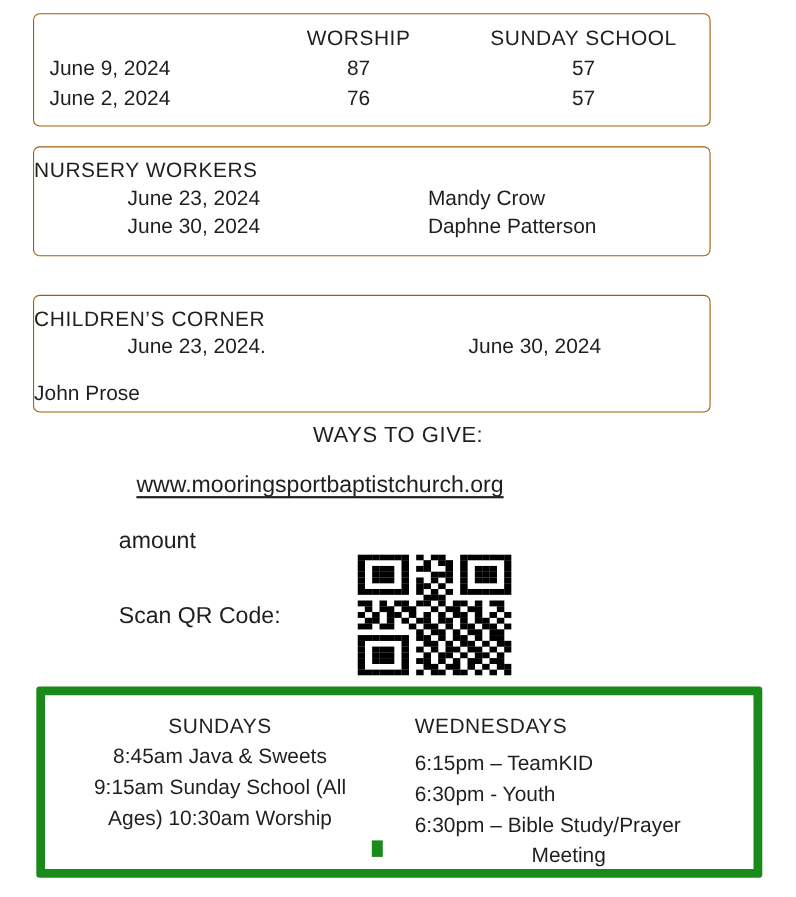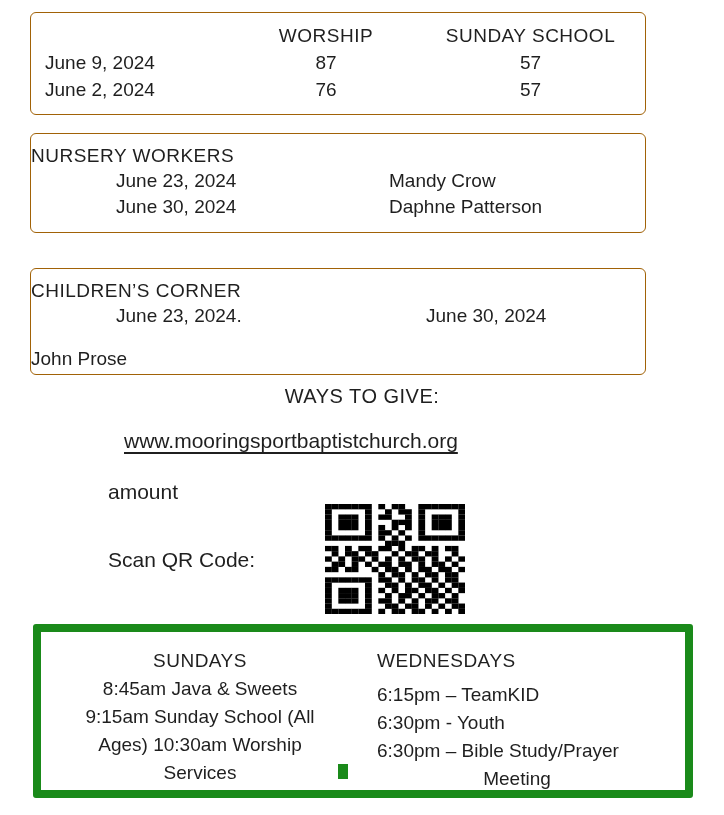--- a/index.html
+++ b/index.html
@@ -428,21 +428,20 @@
         <rect x="20" y="20" width="1.02" height="1.02" fill="#000000"></rect>
       </svg>
     </div>
 
   <div class="green-box" id="green-box" style="border-color: rgb(26, 138, 26);">
     <div class="sched-col col-sundays">
       <div class="line sched-head">SUNDAYS</div>
       <div class="line">8:45am Java &amp; Sweets</div>
       <div class="line">9:15am Sunday School (All</div>
       <div class="line">Ages) 10:30am Worship</div>
-      <div class="line">Services</div>
     </div>
     <div class="sched-col col-wednesdays">
       <div class="line sched-head">WEDNESDAYS</div>
       <div class="line first-item">6:15pm – TeamKID</div>
       <div class="line">6:30pm - Youth</div>
       <div class="line">6:30pm – Bible Study/Prayer</div>
       <div class="line line-centered">Meeting</div>
     </div>
   </div>
 

